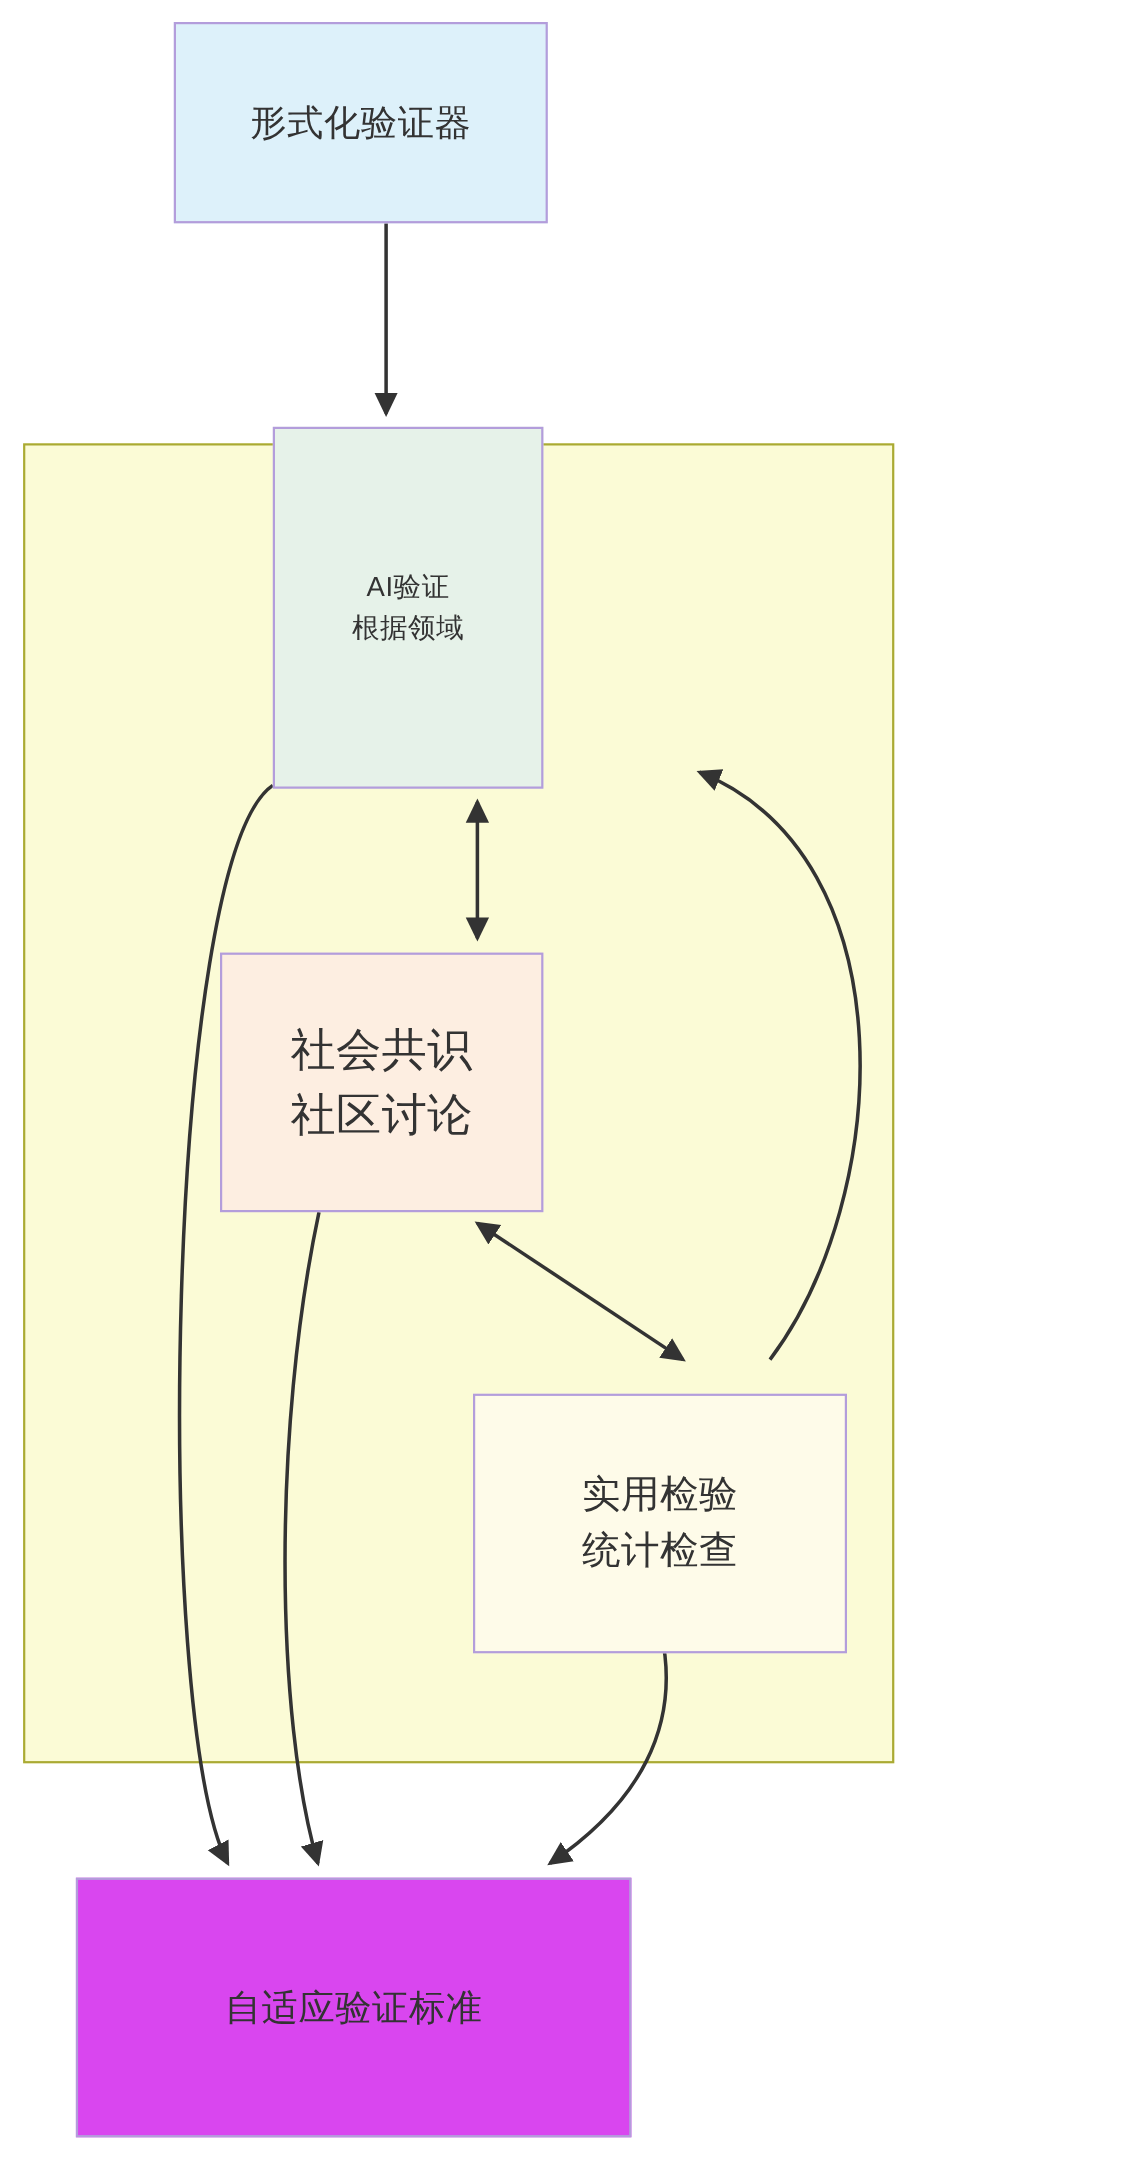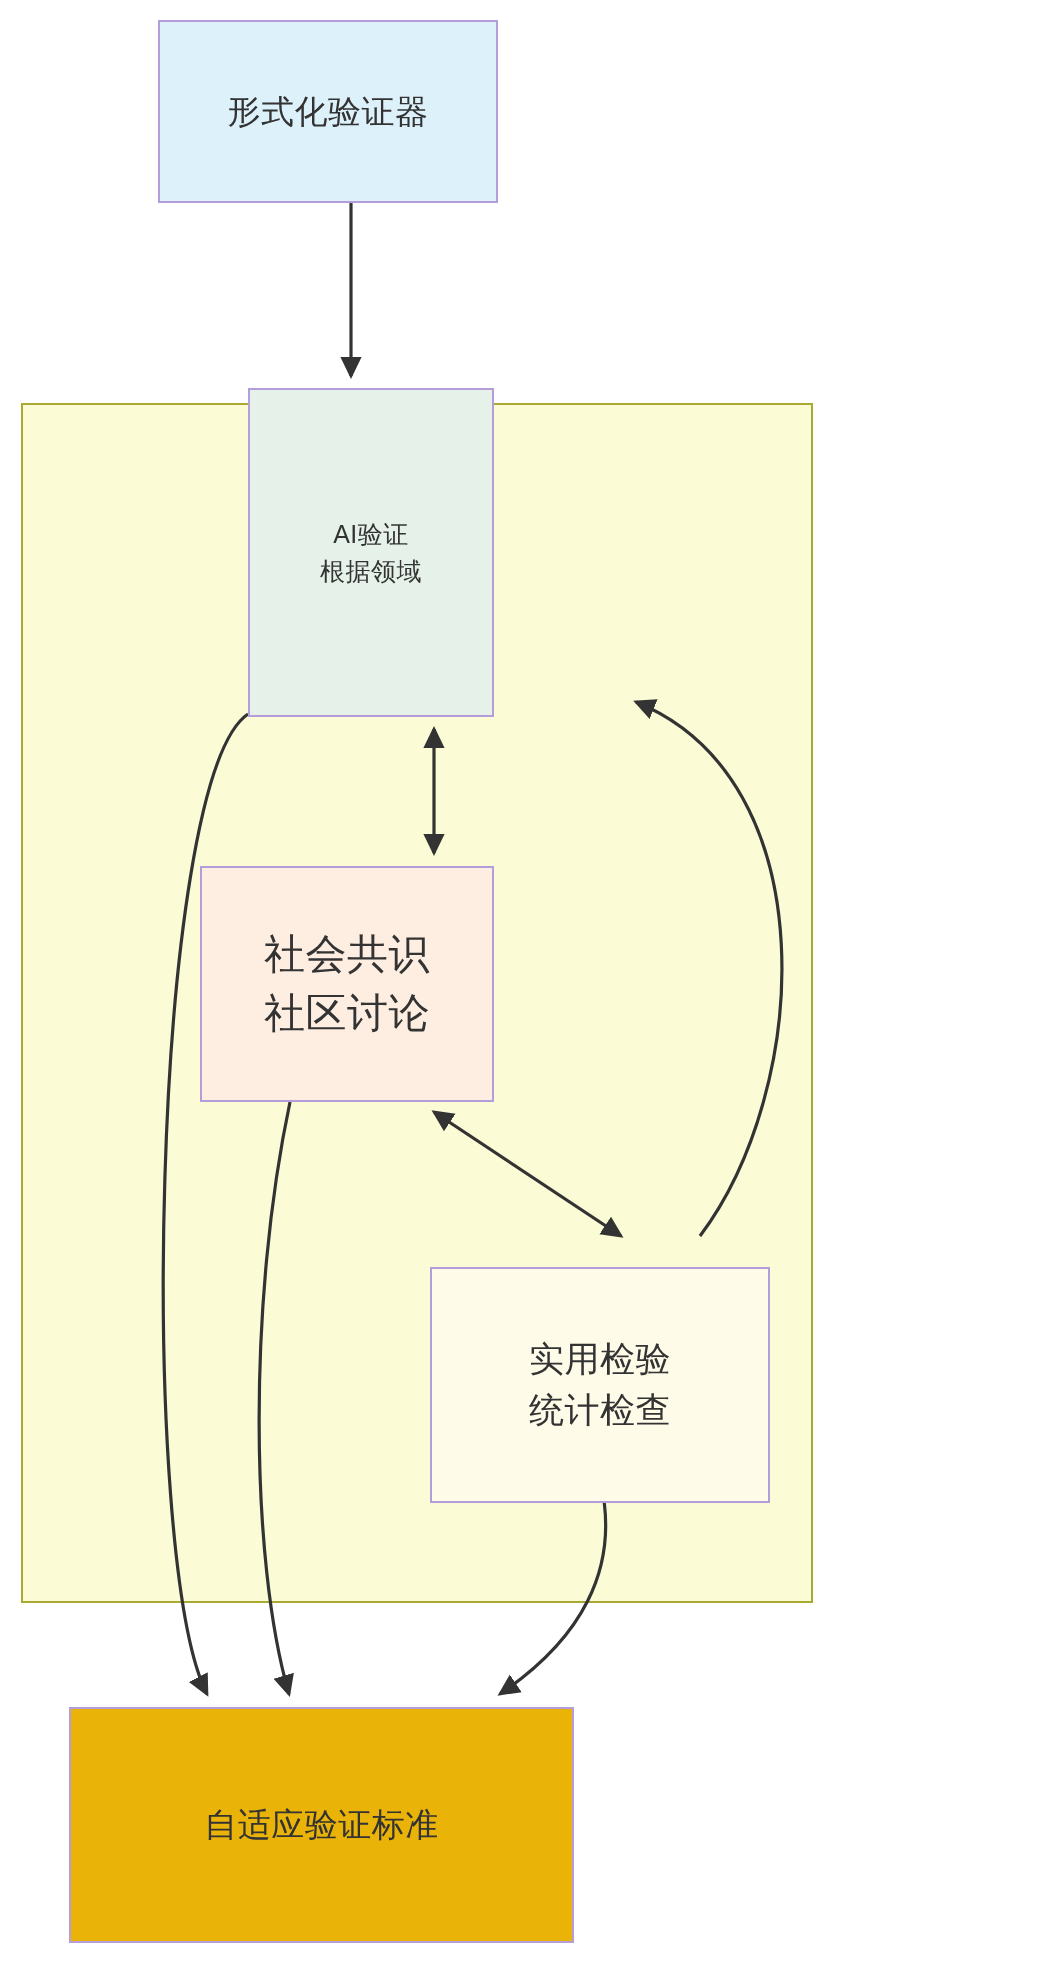--- a/index.html
+++ b/index.html
@@ -123,17 +123,17 @@
   <div class="node" id="node-social" style="background: rgb(253, 238, 225); border-color: rgb(179, 157, 219);">
     <span class="ln">社会共识</span>
     <span class="ln">社区讨论</span>
   </div>
 
   <div class="node" id="node-practical" style="background: rgb(254, 251, 233); border-color: rgb(179, 157, 219);">
     <span class="ln">实用检验</span>
     <span class="ln">统计检查</span>
   </div>
 
-  <div class="node" id="node-adaptive" style="background: #eab308; border-color: rgb(179, 157, 219);">
+  <div class="node" id="node-adaptive" style="background: #d946ef; border-color: rgb(179, 157, 219);">
     <span class="ln">自适应验证标准</span>
   </div>
 
 </div>
 
 </body></html>

